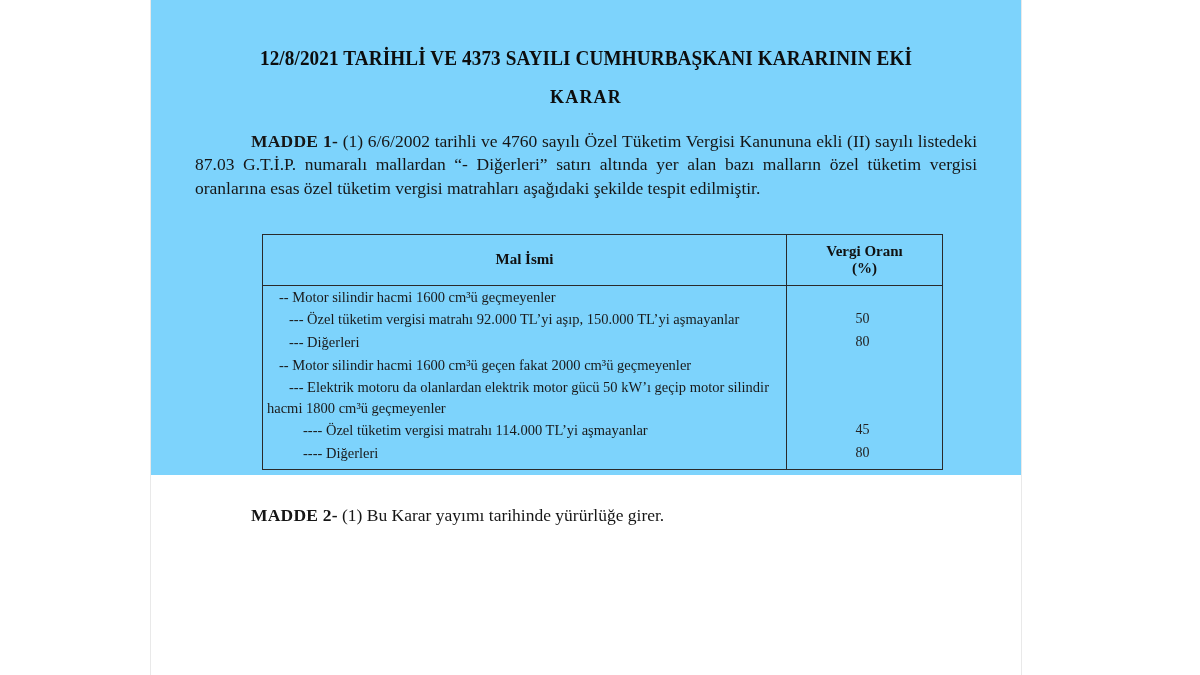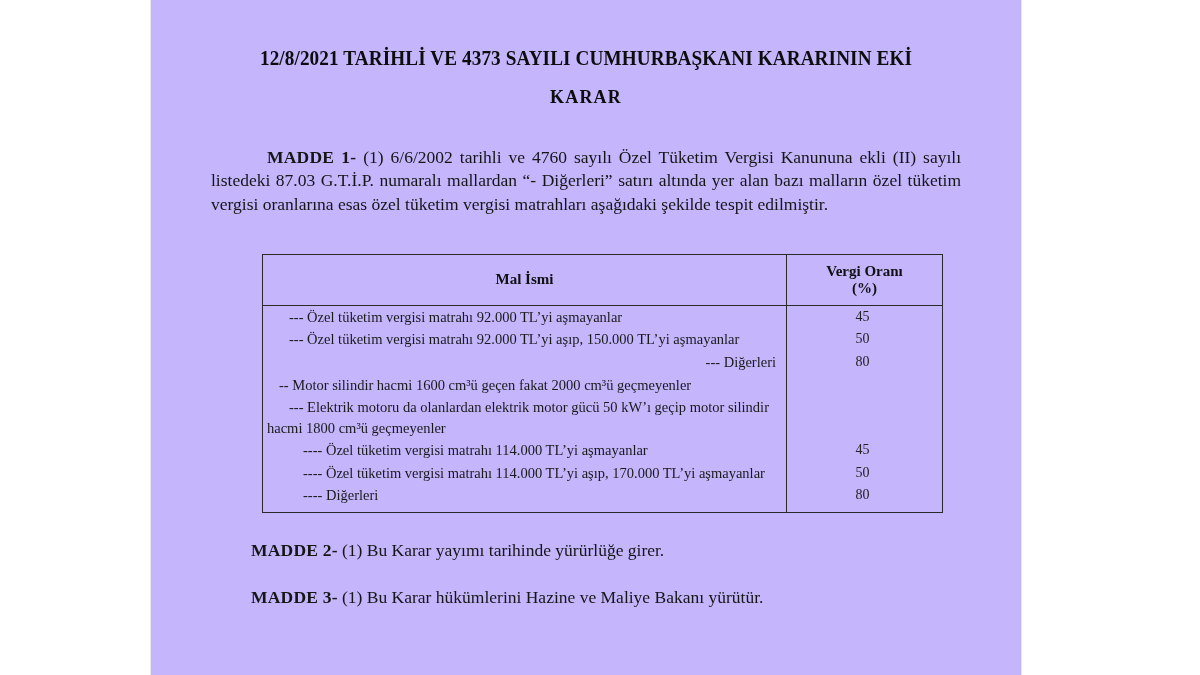--- a/index.html
+++ b/index.html
@@ -25,22 +25,22 @@
     background: #e9e9e9;
   }
   .gutter-rule.left  { left: 150px; }
   .gutter-rule.right { left: 1021px; }
 
   .page {
     position: absolute;
     left: 151px;
     top: 0;
     width: 870px;
-    height: 675px;
-    background: #c4b5fd;
+    height: 475px;
+    background: #7dd3fc;
     box-sizing: border-box;
   }
 
   .doc-title {
     text-align: center;
     font-weight: bold;
     font-size: 20px;
     letter-spacing: 0.1px;
     line-height: 1.0;
     color: #0d0d0d;
@@ -57,35 +57,35 @@
     font-size: 18px;
     letter-spacing: 1.2px;
   }
 
   .body-block {
     margin: 0 44px 0 44px;
     padding-top: 24px;
   }
 
   p.para {
-    margin: 16px;
+    margin: 0;
     font-size: 17.5px;
     line-height: 1.33;
     text-align: justify;
     text-indent: 56px;
     color: #161616;
   }
   p.para .lead {
     font-weight: bold;
     letter-spacing: 0.2px;
   }
 
   
   .table-wrap {
-    margin: 0 auto;
+    margin: 12px auto;
     padding-top: 22px;
     width: 680px;
     padding-left: 32px;
   }
   table.rates {
     border-collapse: collapse;
     width: 680px;
     table-layout: fixed;
     border: 1.2px solid #2a2a2a;
   }
@@ -188,68 +188,61 @@
           <th class="name-head">Mal İsmi</th>
           <th>
             <span>Vergi Oranı</span>
             <span class="sub">(%)</span>
           </th>
         </tr>
       </thead>
       <tbody id="rates-body">
           <tr>
             <td class="name">
-              <span class="lvl3" style="display: block;">--- Özel tüketim vergisi matrahı 92.000 TL’yi aşmayanlar</span>
+              <span class="lvl2" style="display: block;">-- Motor silindir hacmi 1600 cm³ü geçmeyenler</span>
+            </td>
+            <td class="rate"></td>
+          </tr>
+          <tr>
+            <td class="name">
+              <span class="lvl3" style="display: block;">--- Özel tüketim vergisi matrahı 92.000 TL’yi aşıp, 150.000 TL’yi aşmayanlar</span>
+            </td>
+            <td class="rate">50</td>
+          </tr>
+          <tr>
+            <td class="name">
+              <span class="lvl3" style="display: block;">--- Diğerleri</span>
+            </td>
+            <td class="rate">80</td>
+          </tr>
+          <tr>
+            <td class="name">
+              <span class="lvl2" style="display: block;">-- Motor silindir hacmi 1600 cm³ü geçen fakat 2000 cm³ü geçmeyenler</span>
+            </td>
+            <td class="rate"></td>
+          </tr>
+          <tr>
+            <td class="name">
+              <span class="hang" style="display: block;">--- Elektrik motoru da olanlardan elektrik motor gücü 50 kW’ı geçip motor silindir hacmi 1800 cm³ü geçmeyenler</span>
+            </td>
+            <td class="rate"></td>
+          </tr>
+          <tr>
+            <td class="name">
+              <span class="lvl4" style="display: block;">---- Özel tüketim vergisi matrahı 114.000 TL’yi aşmayanlar</span>
             </td>
             <td class="rate">45</td>
-          </tr>
-          <tr>
-            <td class="name">
-              <span class="lvl3" style="display: block;">--- Özel tüketim vergisi matrahı 92.000 TL’yi aşıp, 150.000 TL’yi aşmayanlar</span>
-            </td>
-            <td class="rate">50</td>
-          </tr>
-          <tr>
-            <td class="name">
-              <span class="lvl3" style="display: block; text-align: right;">--- Diğerleri</span>
-            </td>
-            <td class="rate">80</td>
-          </tr>
-          <tr>
-            <td class="name">
-              <span class="lvl2" style="display: block;">-- Motor silindir hacmi 1600 cm³ü geçen fakat 2000 cm³ü geçmeyenler</span>
-            </td>
-            <td class="rate"></td>
-          </tr>
-          <tr>
-            <td class="name">
-              <span class="hang" style="display: block;">--- Elektrik motoru da olanlardan elektrik motor gücü 50 kW’ı geçip motor silindir hacmi 1800 cm³ü geçmeyenler</span>
-            </td>
-            <td class="rate"></td>
-          </tr>
-          <tr>
-            <td class="name">
-              <span class="lvl4" style="display: block;">---- Özel tüketim vergisi matrahı 114.000 TL’yi aşmayanlar</span>
-            </td>
-            <td class="rate">45</td>
-          </tr>
-          <tr>
-            <td class="name">
-              <span class="lvl4" style="display: block;">---- Özel tüketim vergisi matrahı 114.000 TL’yi aşıp, 170.000 TL’yi aşmayanlar</span>
-            </td>
-            <td class="rate">50</td>
           </tr>
           <tr class="last-body">
             <td class="name">
               <span class="lvl4" style="display: block;">---- Diğerleri</span>
             </td>
             <td class="rate">80</td>
           </tr>
         </tbody>
     </table>
   </div>
 
   <div class="closing-block">
     <p class="closing"><span class="lead">MADDE 2-</span><span> (1) Bu Karar yayımı tarihinde yürürlüğe girer.</span></p>
-    <p class="closing"><span class="lead">MADDE 3-</span><span> (1) Bu Karar hükümlerini Hazine ve Maliye Bakanı yürütür.</span></p>
   </div>
 
 </div>
 
 </body></html>

